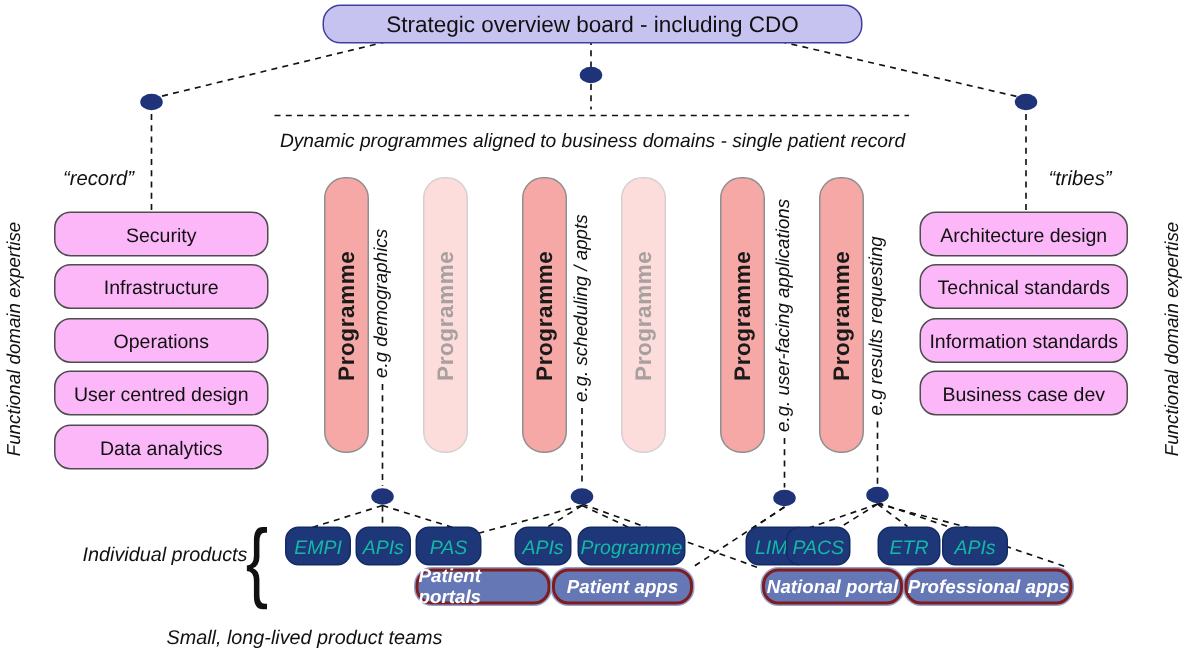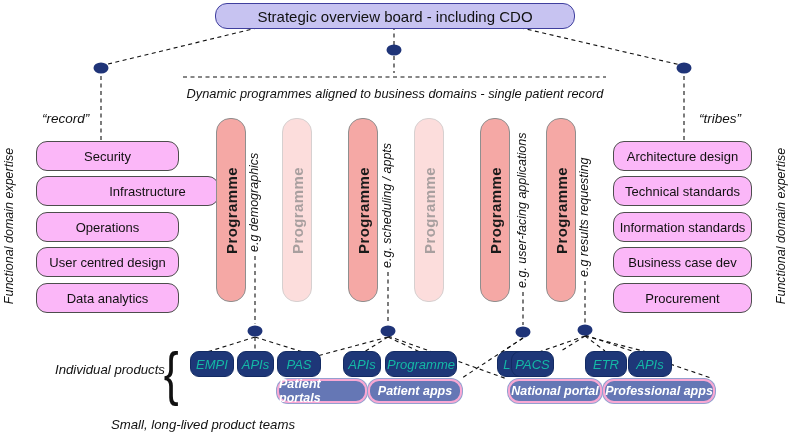--- a/index.html
+++ b/index.html
@@ -55,21 +55,21 @@
   }
 
   .prod{
     top:351px;height:26px;z-index:3;box-sizing:border-box;
     background:#1e3778;border:1.5px solid #132b63;border-radius:9px;
     color:#14b8a6;font-weight:normal;font-style:italic;font-size:13px;
     display:flex;align-items:center;justify-content:center;
   }
   .prod2{
     top:379px;height:24px;z-index:2;box-sizing:border-box;
-    background:#6577b5;border:2px solid #f9a8d4;border-radius:11px;
+    background:#6577b5;border:2px solid #7f1d1d;border-radius:11px;
     box-shadow:0 0 0 1px #93a0cf;
     color:#fff;font-weight:bold;font-style:italic;font-size:12.5px;
     display:flex;align-items:center;justify-content:center;
   }
   .caption{font-style:italic;font-size:13.2px;z-index:2;}
   .brace{
     left:162px;top:344px;z-index:2;font-size:56px;line-height:60px;
     transform:scale(.8,1.05);transform-origin:center;font-family:"Liberation Sans",sans-serif;
   }
 </style>
@@ -128,21 +128,21 @@
   <div class="abs sidelabel" style="left:0px;top:146px;">
     <span>Functional domain expertise</span>
   </div>
   <div class="abs sidelabel" style="left:772px;top:146px;">
     <span>Functional domain expertise</span>
   </div>
 
   <div class="abs domainbox" style="left:36px;top:141px;">
       <span>Security</span>
     </div>
-  <div class="abs domainbox" style="left:36px;top:176px;padding-left:40px;">
+  <div class="abs domainbox" style="left:36px;top:176px;">
       <span>Infrastructure</span>
     </div>
   <div class="abs domainbox" style="left:36px;top:212px;">
       <span>Operations</span>
     </div>
   <div class="abs domainbox" style="left:36px;top:247px;">
       <span>User centred design</span>
     </div>
   <div class="abs domainbox" style="left:36px;top:283px;">
       <span>Data analytics</span>
@@ -152,23 +152,20 @@
       <span>Architecture design</span>
     </div>
   <div class="abs domainbox right" style="left:613px;top:176px;">
       <span>Technical standards</span>
     </div>
   <div class="abs domainbox right" style="left:613px;top:212px;">
       <span>Information standards</span>
     </div>
   <div class="abs domainbox right" style="left:613px;top:247px;">
       <span>Business case dev</span>
-    </div>
-  <div class="abs domainbox right" style="left:613px;top:283px;">
-      <span>Procurement</span>
     </div>
 
   <div class="abs pill active" style="left:216px;">
       <span>Programme</span>
     </div>
   <div class="abs pill faded" style="left:282px;">
       <span>Programme</span>
     </div>
   <div class="abs pill active" style="left:348px;">
       <span>Programme</span>
@@ -202,21 +199,21 @@
     </div>
   <div class="abs prod" style="left:343px;width:38px;">
       <span>APIs</span>
     </div>
   <div class="abs prod" style="left:385px;width:72px;">
       <span>Programme</span>
     </div>
   <div class="abs prod" style="left:497px;width:43px;">
       <span>LIMS</span>
     </div>
-  <div class="abs prod" style="left:511px;width:43px;">
+  <div class="abs prod" style="left:524px;width:43px;">
       <span>PACS</span>
     </div>
   <div class="abs prod" style="left:585px;width:42px;">
       <span>ETR</span>
     </div>
   <div class="abs prod" style="left:628px;width:44px;">
       <span>APIs</span>
     </div>
 
   <div class="abs prod2" style="left:277px;width:90px;">

